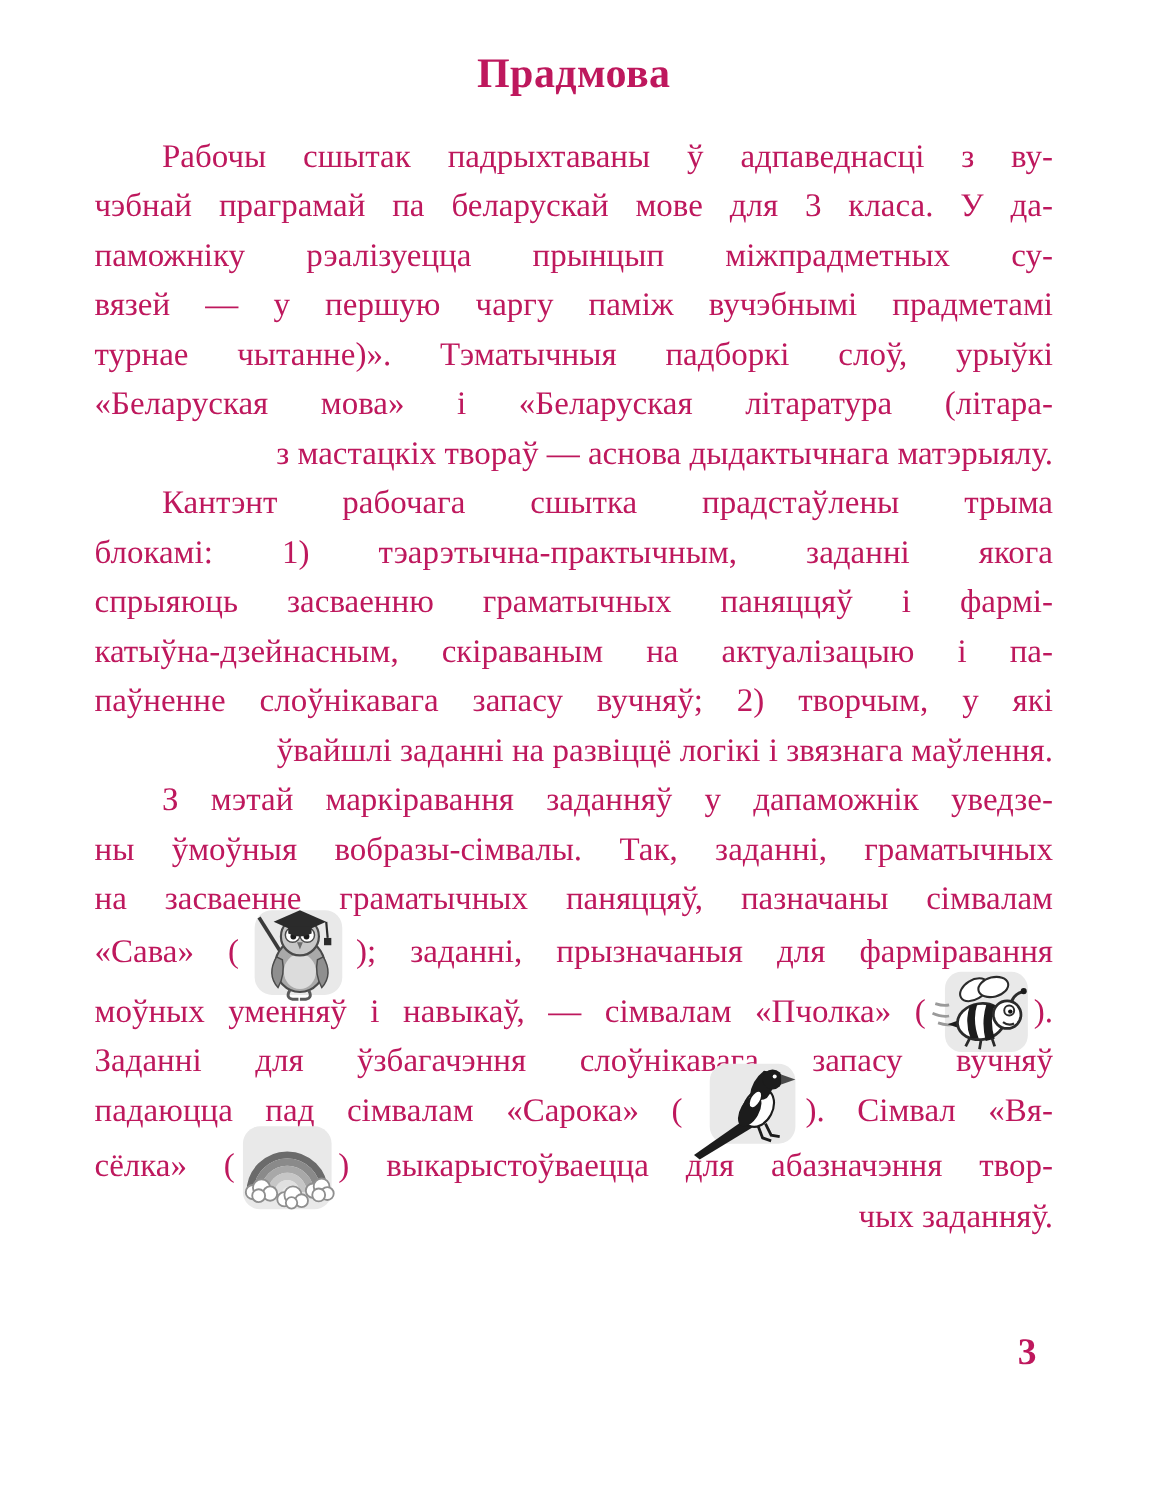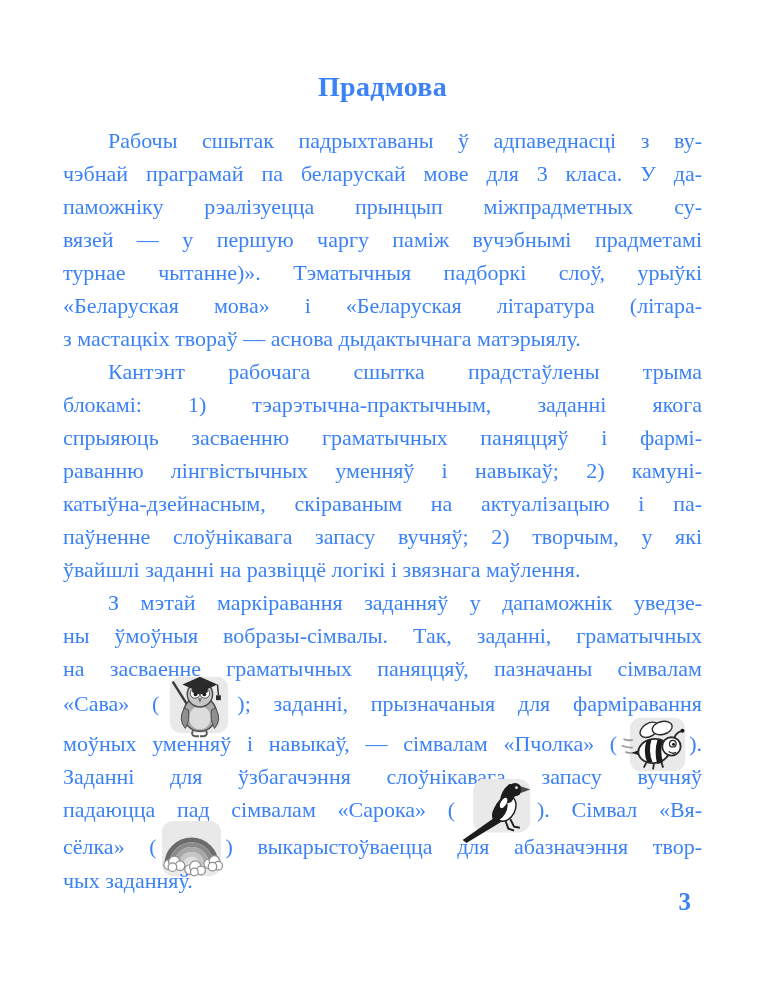--- a/index.html
+++ b/index.html
@@ -2,44 +2,44 @@
 <html><head>
 <meta charset="utf-8">
 <style>
   html, body { margin: 0; padding: 0; background: #ffffff; }
   .page {
     position: relative;
     width: 767px;
     height: 1000px;
     background: #ffffff;
     box-sizing: border-box;
-    padding: 71px 65px 0 63px;
+    padding: 34px 65px 0 63px;
     font-family: "Liberation Serif", serif;
-    color: #3b82f6;
+    color: #be185d;
     overflow: hidden;
   }
   .title {
     font-size: 28px;
     font-weight: bold;
     text-align: center;
     margin: 0 0 21px 0;
     letter-spacing: 0.3px;
   }
   .body-text {
     font-size: 22px;
     line-height: 33px;
   }
   .paragraph { margin: 0; }
   .line {
     text-align: justify;
     text-align-last: justify;
     white-space: normal;
   }
   .line.noj {
-    text-align: left;
+    text-align: right;
     text-align-last: auto;
   }
   .line.indent { text-indent: 45px; }
   .sym {
     display: inline-block;
     vertical-align: middle;
     margin: -16px 1px;
     line-height: 0;
   }
   .sym svg { display: inline-block; vertical-align: middle; }
@@ -63,21 +63,20 @@
         <div class="line">паможніку рэалізуецца прынцып міжпрадметных су-</div>
         <div class="line">вязей — у першую чаргу паміж вучэбнымі прадметамі</div>
         <div class="line">турнае чытанне)». Тэматычныя падборкі слоў, урыўкі</div>
         <div class="line">«Беларуская мова» і «Беларуская літаратура (літара-</div>
         <div class="line noj">з мастацкіх твораў — аснова дыдактычнага матэрыялу.</div>
       </div>
       <div class="paragraph">
         <div class="line indent">Кантэнт рабочага сшытка прадстаўлены трыма</div>
         <div class="line">блокамі: 1) тэарэтычна-практычным, заданні якога</div>
         <div class="line">спрыяюць засваенню граматычных паняццяў і фармі-</div>
-        <div class="line">раванню лінгвістычных уменняў і навыкаў; 2) камуні-</div>
         <div class="line">катыўна-дзейнасным, скіраваным на актуалізацыю і па-</div>
         <div class="line">паўненне слоўнікавага запасу вучняў; 2) творчым, у які</div>
         <div class="line noj">ўвайшлі заданні на развіццё логікі і звязнага маўлення.</div>
       </div>
       <div class="paragraph">
         <div class="line indent">З мэтай маркіравання заданняў у дапаможнік уведзе-</div>
         <div class="line">ны ўмоўныя вобразы-сімвалы. Так, заданні, граматычных</div>
         <div class="line">на засваенне граматычных паняццяў, пазначаны сімвалам</div>
         <div class="line">«Сава» (<span class="sym"><svg viewBox="0 0 78 76" width="76" height="74">
 <rect x="10" y="8" width="60" height="58" rx="12" fill="#e9e9e9"></rect>

